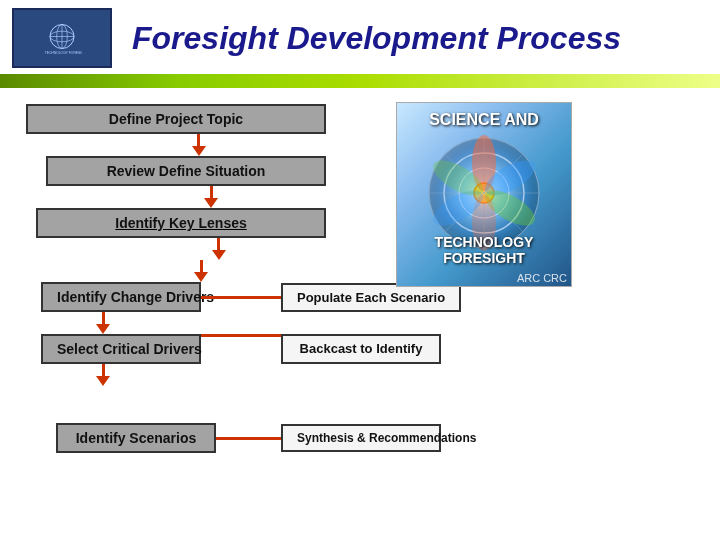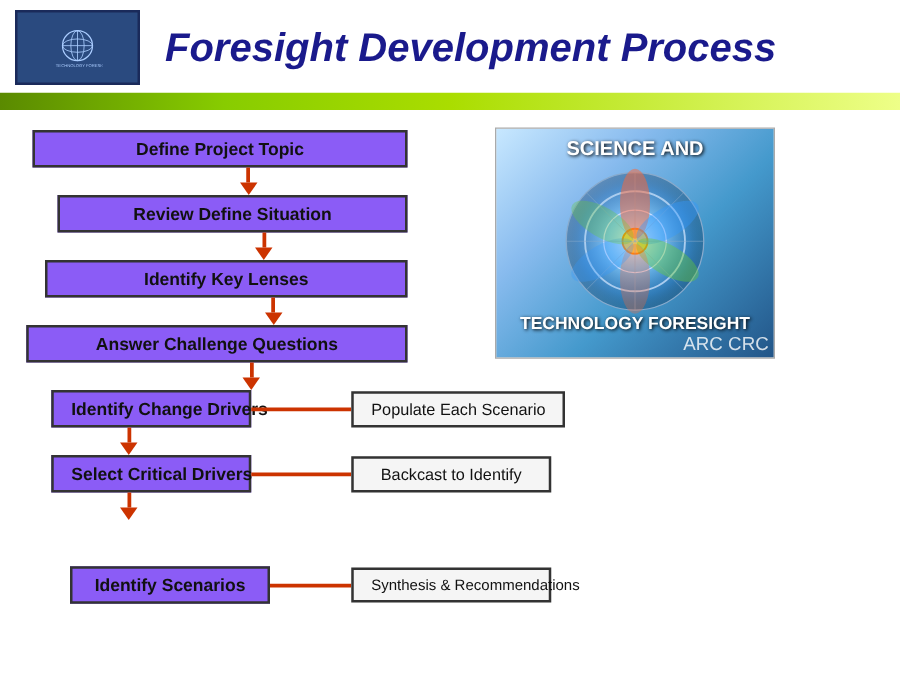--- a/index.html
+++ b/index.html
@@ -63,21 +63,21 @@
     
     .main {
       display: flex;
       padding: 10px 16px;
       height: calc(540px - 80px - 14px);
       position: relative;
     }
 
     .flow-box {
       border: 2px solid #333;
-      background: #8b5cf6;
+      background: #a3a3a3;
       padding: 5px 14px;
       font-size: 14px;
       font-weight: bold;
       color: #111;
       white-space: nowrap;
       min-width: 160px;
       text-align: center;
     }
 
     .flow-arrow {
@@ -96,21 +96,21 @@
 
     .arrow-head {
       width: 0;
       height: 0;
       border-left: 7px solid transparent;
       border-right: 7px solid transparent;
       border-top: 10px solid #cc3300;
     }
 
     .image-placeholder {
-      width: 224px;
+      width: 176px;
       height: 185px;
       background: linear-gradient(135deg, #c8e8ff 0%, #88bbee 30%, #4499cc 60%, #225588 100%);
       border: 1px solid #aaa;
       margin-left: 60px;
       position: relative;
       overflow: hidden;
       display: flex;
       flex-direction: column;
       align-items: center;
       justify-content: flex-end;
@@ -136,41 +136,41 @@
       font-size: 14px;
       font-weight: bold;
       color: #fff;
       text-shadow: 1px 1px 3px #000;
     }
 
     .image-arc {
       position: absolute;
       bottom: 2px;
       right: 4px;
-      font-size: 15px;
+      font-size: 11px;
       color: #fff;
       opacity: 0.8;
     }
 
     
     .circle-design {
       position: absolute;
       top: 30px;
       left: 50%;
       transform: translateX(-50%);
       width: 120px;
       height: 120px;
     }
 
     .flow-box-right {
       border: 2px solid #333;
       background: #f5f5f5;
       padding: 5px 14px;
       font-size: 13px;
-      font-weight: normal;
+      font-weight: bold;
       color: #111;
       white-space: nowrap;
       text-align: center;
     }
 
   </style>
 </head>
 <body>
 
 <div class="header">
@@ -203,31 +203,28 @@
     </div>
 
     <div style="margin-left:30px;">
       <div class="flow-box">Review Define Situation</div>
     </div>
     <div class="flow-arrow" style="margin-left:80px;">
       <div class="arrow-shaft"></div>
       <div class="arrow-head"></div>
     </div>
 
-    <div style="margin-left:20px;">
+    <div style="margin-left:20px;text-decoration:underline;">
       <div class="flow-box">Identify Key Lenses</div>
     </div>
     <div class="flow-arrow" style="margin-left:95px;">
       <div class="arrow-shaft"></div>
       <div class="arrow-head"></div>
     </div>
 
-    <div style="margin-left:5px;">
-      <div class="flow-box">Answer Challenge Questions</div>
-    </div>
     <div class="flow-arrow" style="margin-left:60px;">
       <div class="arrow-shaft"></div>
       <div class="arrow-head"></div>
     </div>
 
     <div style="margin-left:25px; display:flex; align-items:center;">
       <div class="flow-box">Identify Change Drivers</div>
 
       <div style="height:3px; background:#cc3300; width:80px; flex-shrink:0;"></div>
       <div style="display:flex; flex-direction:column; align-items:flex-start;">
@@ -237,21 +234,21 @@
 
     <div style="display:flex; margin-left:25px;">
       <div class="flow-arrow" style="margin-left:55px;">
         <div class="arrow-shaft"></div>
         <div class="arrow-head"></div>
       </div>
 
       <div style="flex:1;"></div>
     </div>
 
-    <div style="margin-left:25px; display:flex; align-items:center;">
+    <div style="margin-left:25px; display:flex; ">
       <div class="flow-box">Select Critical Drivers</div>
       <div style="height:3px; background:#cc3300; width:80px; flex-shrink:0;"></div>
       <div class="flow-box flow-box-right">Backcast to Identify</div>
     </div>
 
     <div style="display:flex; margin-left:25px;">
       <div class="flow-arrow" style="margin-left:55px;">
         <div class="arrow-shaft"></div>
         <div class="arrow-head"></div>
       </div>

